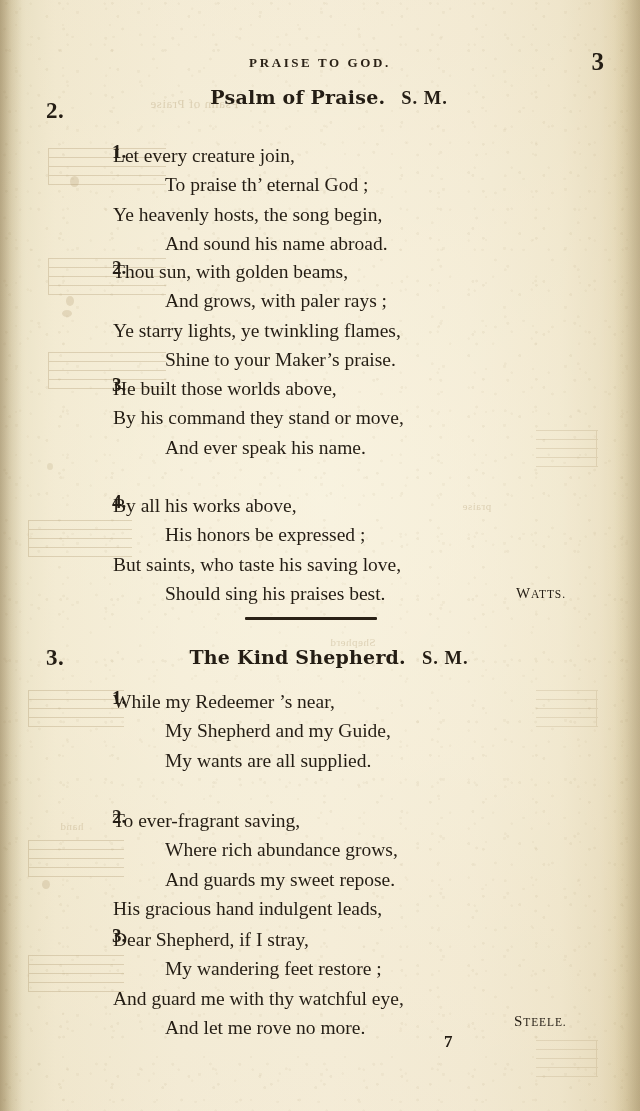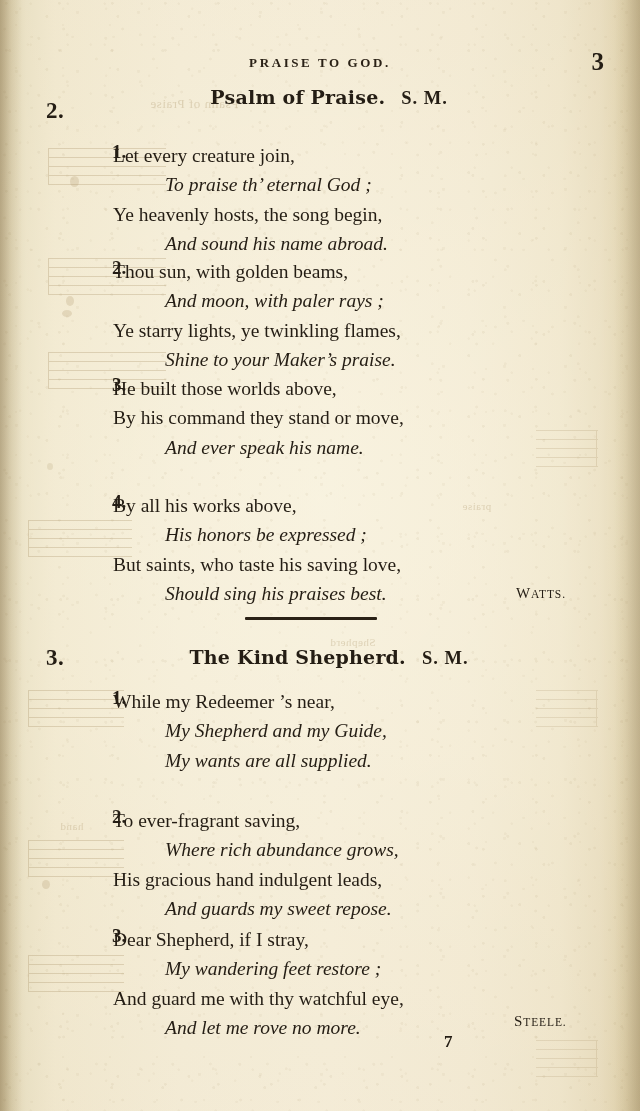--- a/index.html
+++ b/index.html
@@ -160,21 +160,21 @@
     left: 139px;
     top: 0;
   }
   .vline {
     font-size: 19.5px;
     line-height: 29.3px;
     white-space: nowrap;
     color: #241d14;
   }
   .vline.odd  { margin-left: -26px; }
-  .vline.even { margin-left: 26px; font-style: italic;  }
+  .vline.even { margin-left: 26px;  }
 
   .attrib {
     position: absolute;
     font-size: 11.5px;
     font-weight: 400;
     letter-spacing: .9px;
     color: #241d14;
   }
   .attrib .cap { font-size: 15px; }
 
@@ -329,21 +329,21 @@
           <div class="vline even">To praise th’ eternal God ;</div>
           <div class="vline odd">Ye heavenly hosts, the song begin,</div>
           <div class="vline even">And sound his name abroad.</div>
         </div>
       </div>
 
       <div class="verse" style="top:257px;">
         <div class="vnum">2.</div>
         <div class="vlines">
           <div class="vline odd">Thou sun, with golden beams,</div>
-          <div class="vline even">And moon, with paler rays ;</div>
+          <div class="vline even">And grows, with paler rays ;</div>
           <div class="vline odd">Ye starry lights, ye twinkling flames,</div>
           <div class="vline even">Shine to your Maker’s praise.</div>
         </div>
       </div>
 
       <div class="verse" style="top:374px;">
         <div class="vnum">3.</div>
         <div class="vlines">
           <div class="vline odd">He built those worlds above,</div>
           <div class="vline odd">By his command they stand or move,</div>
@@ -382,22 +382,22 @@
           <div class="vline even">My Shepherd and my Guide,</div>
           <div class="vline even">My wants are all supplied.</div>
         </div>
       </div>
 
       <div class="verse" style="top:806px;">
         <div class="vnum">2.</div>
         <div class="vlines">
           <div class="vline odd">To ever-fragrant saving,</div>
           <div class="vline even">Where rich abundance grows,</div>
+          <div class="vline even">And guards my sweet repose.</div>
           <div class="vline odd">His gracious hand indulgent leads,</div>
-          <div class="vline even">And guards my sweet repose.</div>
         </div>
       </div>
 
       <div class="verse" style="top:925px;">
         <div class="vnum">3.</div>
         <div class="vlines">
           <div class="vline odd">Dear Shepherd, if I stray,</div>
           <div class="vline even">My wandering feet restore ;</div>
           <div class="vline odd">And guard me with thy watchful eye,</div>
           <div class="vline even">And let me rove no more.</div>

